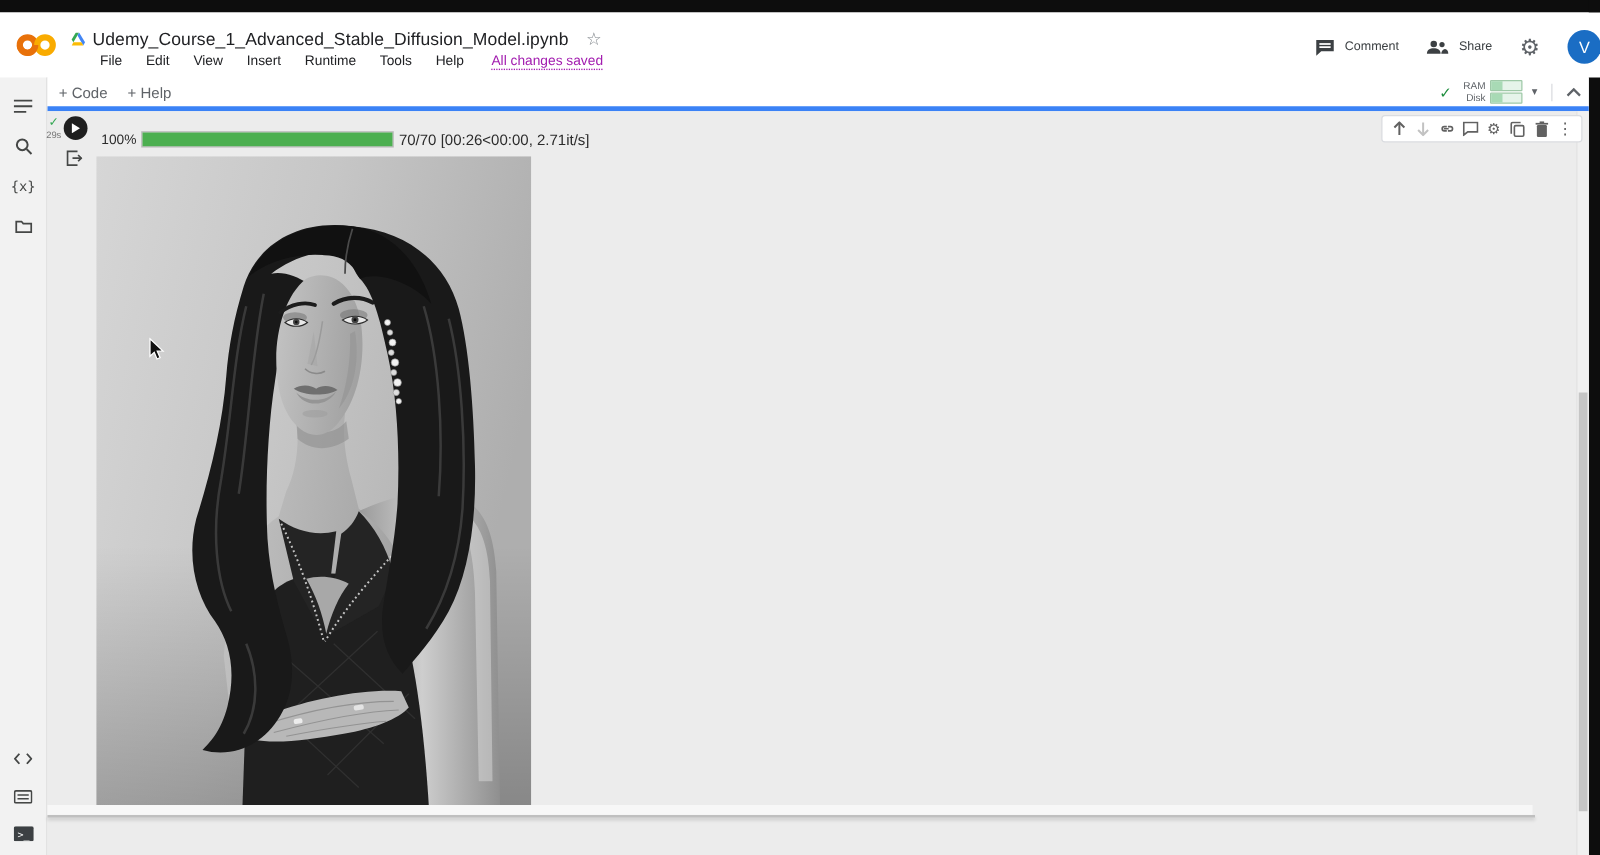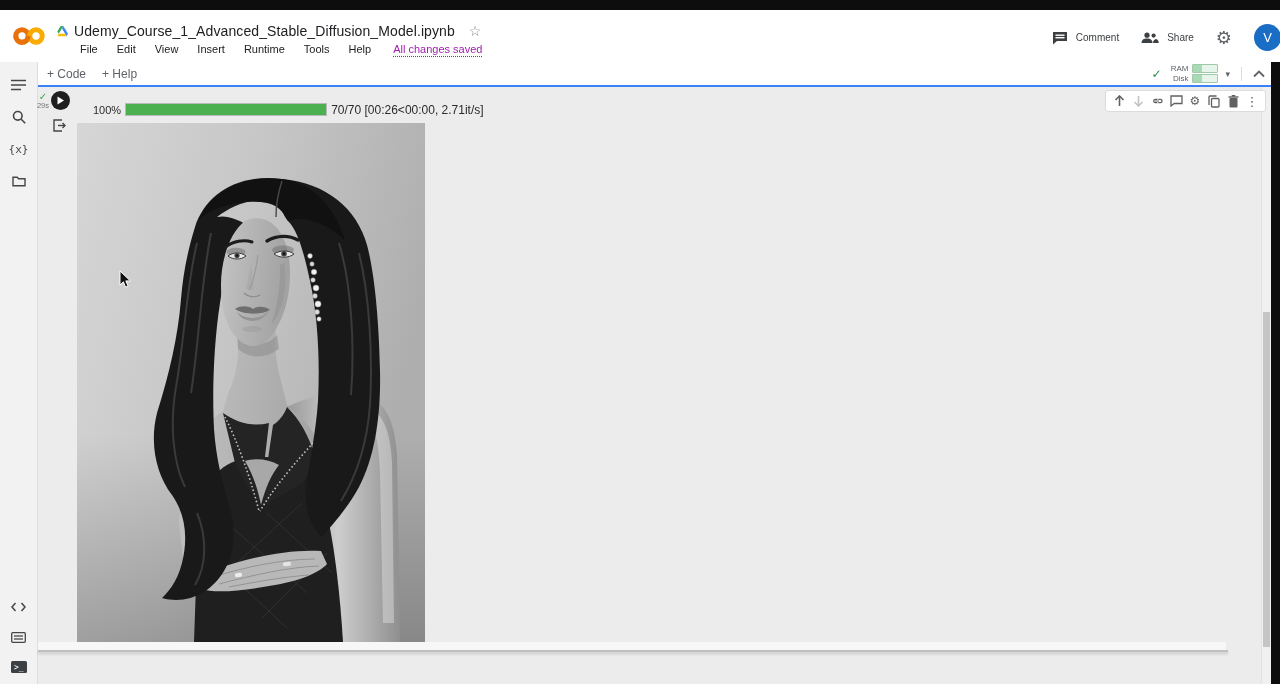--- a/index.html
+++ b/index.html
@@ -30,21 +30,21 @@
 
   
   .workspace{position:absolute;left:0;top:52px;width:1271px;height:622px;display:flex;}
   .sidebar{width:37px;background:#f2f2f2;border-right:1px solid #ddd;position:relative;flex:none;}
   .side-icon{width:37px;height:30px;display:flex;align-items:center;justify-content:center;color:#454746;cursor:pointer;}
   .side-top{position:absolute;top:8px;left:0;display:flex;flex-direction:column;gap:2px;}
   .side-bottom{position:absolute;bottom:2px;left:0;display:flex;flex-direction:column;gap:0px;}
   .vars-glyph{font-size:11px;color:#454746;font-family:"DejaVu Sans Mono",monospace;}
 
   .right-col{flex:1;display:flex;flex-direction:column;min-width:0;}
-  .toolbar{height:23px;background:#fff;border-bottom:2px solid #3b82f6;position:relative;flex:none;}
+  .toolbar{height:23px;background:#fff;border-bottom:4px solid #3b82f6;position:relative;flex:none;}
   .add-btns{position:absolute;left:9px;top:0;height:23px;display:flex;align-items:center;gap:16px;
     font-size:12px;color:#5f6368;}
   .add-btn{cursor:pointer;}
   .tb-right{position:absolute;right:6px;top:0;height:23px;display:flex;align-items:center;gap:7px;}
   .check{color:#1e8e3e;font-size:12px;font-weight:bold;}
   .meter-stack{display:flex;flex-direction:column;gap:1px;}
   .meter-row{display:flex;align-items:center;gap:4px;}
   .meter-label{font-size:8px;color:#5f6368;width:20px;text-align:right;}
   .meter-bar{width:24px;height:7px;border:1px solid #9fc9a8;background:#e6f4ea;border-radius:1px;position:relative;}
   .meter-bar i{position:absolute;left:0;top:0;bottom:0;width:35%;background:#a8dab5;}
@@ -55,21 +55,21 @@
   
   .content{flex:1;background:#ececec;position:relative;min-height:0;}
   .exec-badge{position:absolute;left:-6px;top:5px;width:22px;text-align:center;z-index:3;}
   .exec-badge .ck{color:#34a853;font-size:10px;line-height:9px;display:block;}
   .exec-badge .tm{color:#777;font-size:7.5px;display:block;}
   .play-btn{position:absolute;left:13px;top:4px;width:19px;height:19px;border-radius:50%;
     background:#1f1f1f;display:flex;align-items:center;justify-content:center;cursor:pointer;z-index:2;}
   .play-btn svg{display:block;}
   .out-toggle{position:absolute;left:15px;top:31px;cursor:pointer;color:#454746;}
   .progress-line{position:absolute;left:43px;top:15px;height:15px;display:flex;align-items:center;}
-  .pct{font-size:11px;color:#2b2b2b;margin-right:4px;margin-left:12px;}
+  .pct{font-size:11px;color:#2b2b2b;margin-right:4px;}
   .pbar{width:202px;height:13px;background:#e0e0e0;border:1px solid #b9b9b9;position:relative;margin-right:4px;box-sizing:border-box;}
   .pbar i{position:absolute;left:0;top:0;bottom:0;background:#4caf50;}
   .pstatus{font-size:12px;color:#2b2b2b;white-space:nowrap;}
   .out-image{position:absolute;left:39px;top:36px;width:348px;height:519px;}
   .cell-pad{position:absolute;left:0;top:555px;width:1188px;height:8px;background:#f7f7f7;}
   .cell-border{position:absolute;left:0;top:563px;width:1190px;height:2px;background:#bfbfbf;
     box-shadow:0 2px 3px rgba(0,0,0,.18);}
 
   .cell-toolbar{position:absolute;right:5px;top:3px;height:20px;background:#fff;border:1px solid #dadce0;
     border-radius:3px;display:flex;align-items:center;padding:0 5px;gap:3px;z-index:4;}

